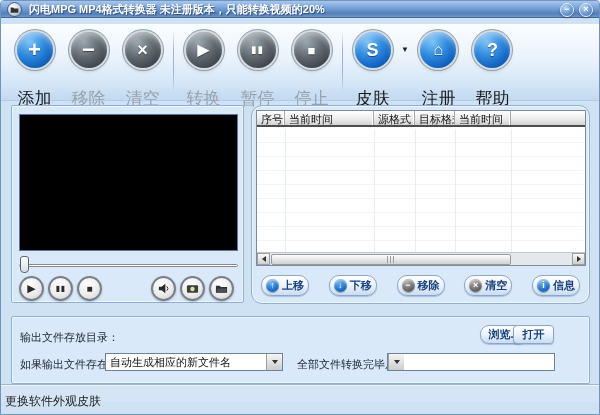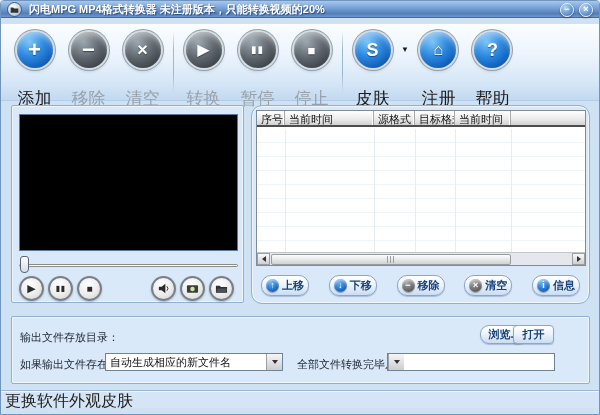--- a/index.html
+++ b/index.html
@@ -139,23 +139,23 @@
   #open-btn   { position:absolute; left:501px; top:8px; width:41px; height:19px; border-radius:4px; }
   .combo { position:absolute; height:18px; background:#fff; border:1px solid #6f8398; display:flex; align-items:center; cursor:default; }
   .combo-text { flex:1; font-size:11px; color:#111; padding-left:4px; white-space:nowrap; overflow:hidden; }
   .combo-arrow { width:16px; height:16px; background:linear-gradient(180deg,#f6f6f6,#cdcdcd); border-left:1px solid #9aa0a6;
     display:flex; align-items:center; justify-content:center; }
   .combo-tri { width:0;height:0;border-left:3.5px solid transparent;border-right:3.5px solid transparent;border-top:4px solid #333; }
   #exists-combo { left:93px; top:36px; width:178px; }
   #after-combo  { left:375px; top:36px; width:168px; }
   
   #statusbar {
-    position:absolute; left:0; bottom:6px; width:100%; height:18px;
+    position:absolute; left:0; bottom:12px; width:100%; height:18px;
     background:#d6e5f5; border-top:1px solid #9db7d6; box-shadow:inset 0 1px 0 #eef5fc;
-    font-size:16px; color:#222; padding:0 0 0 4px;
+    font-size:12px; color:#222; padding:8px 0 0 4px;
   }
 </style>
 </head>
 <body>
 
 <div id="window">
 
   <div id="titlebar">
     <div id="app-icon">
       <svg width="9" height="9" viewBox="0 0 14 14">

